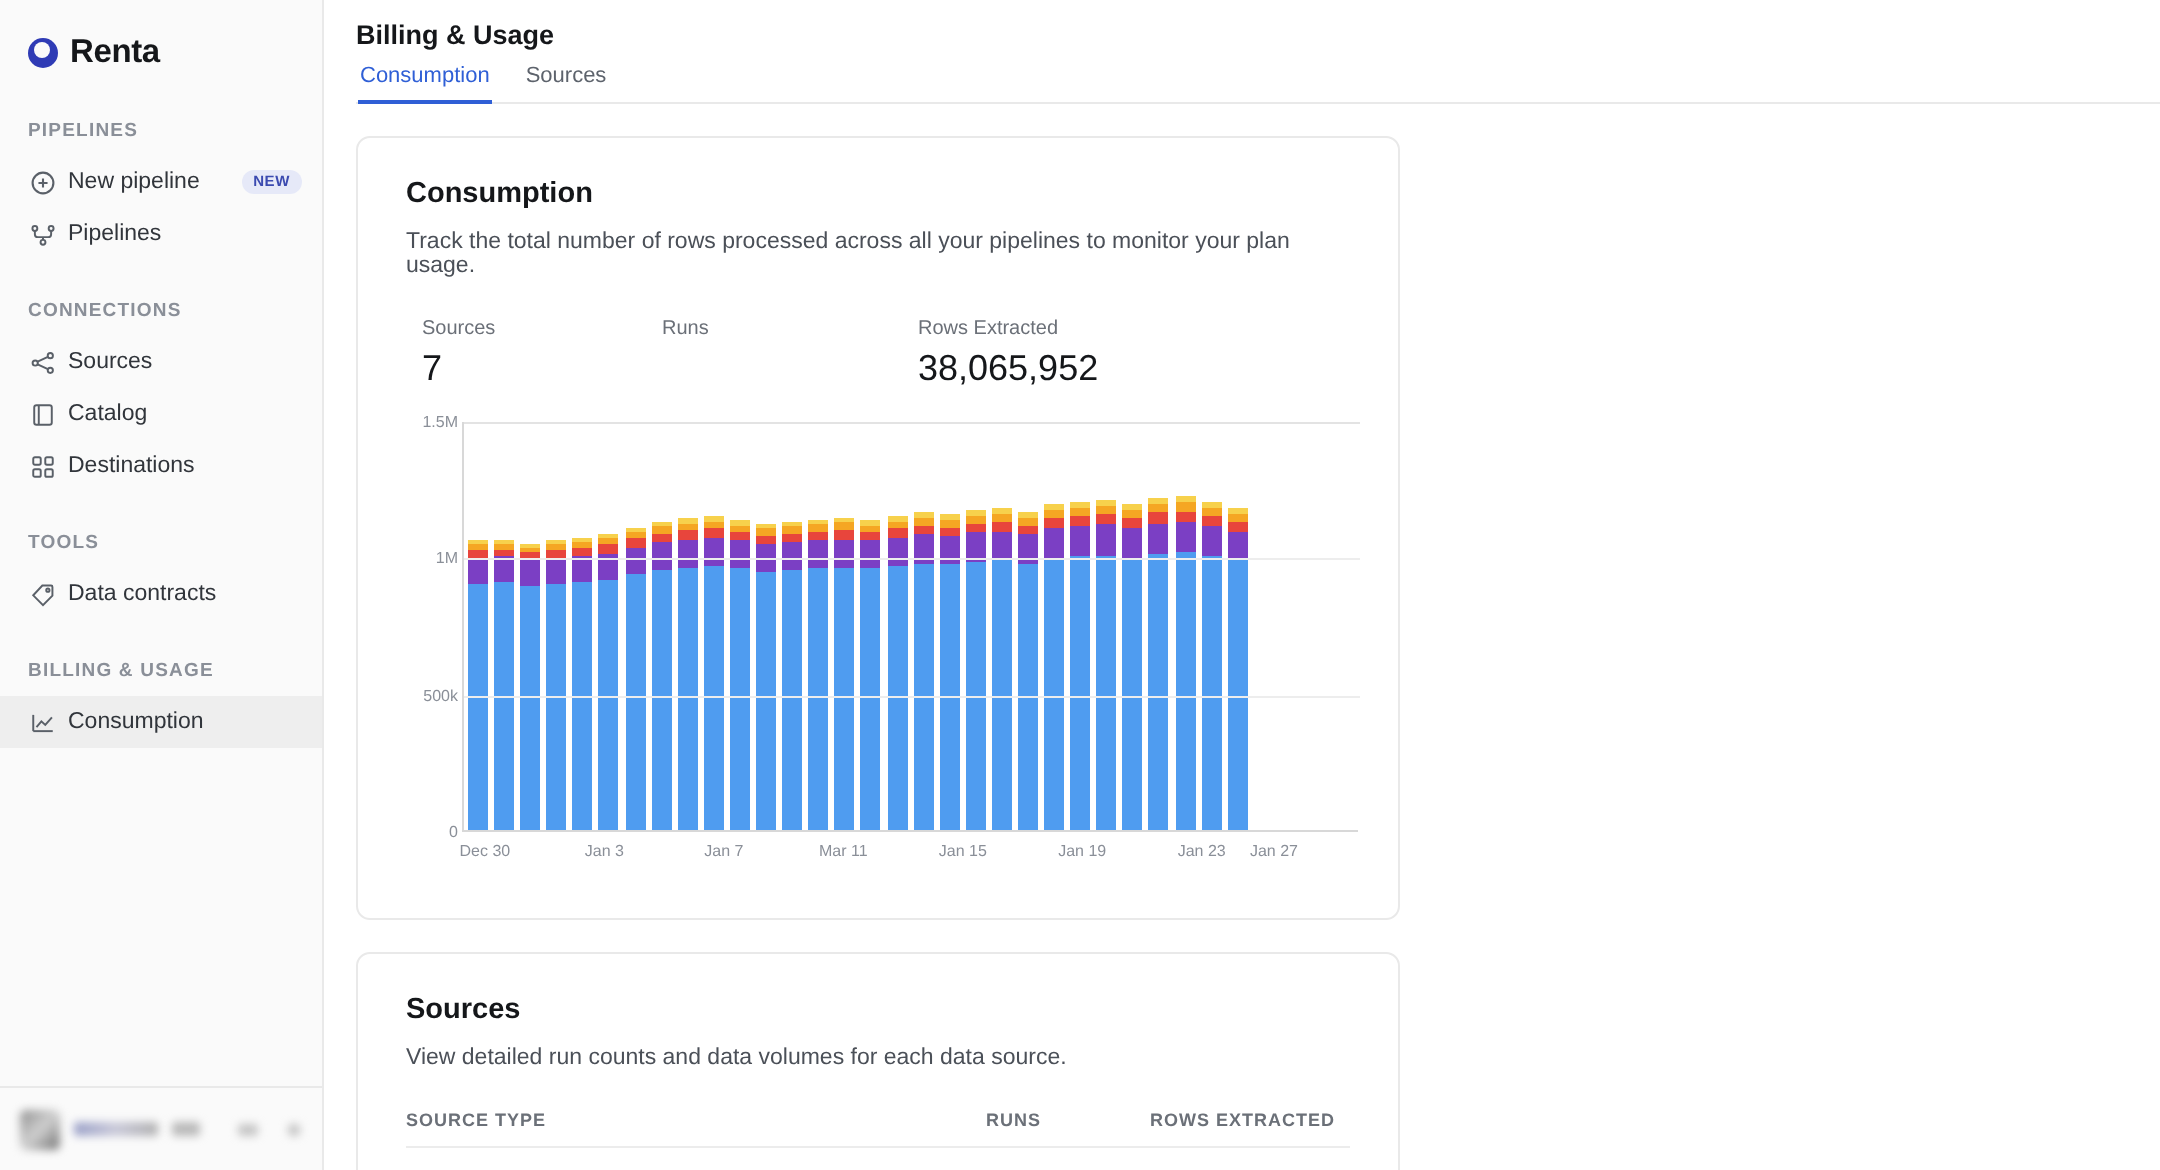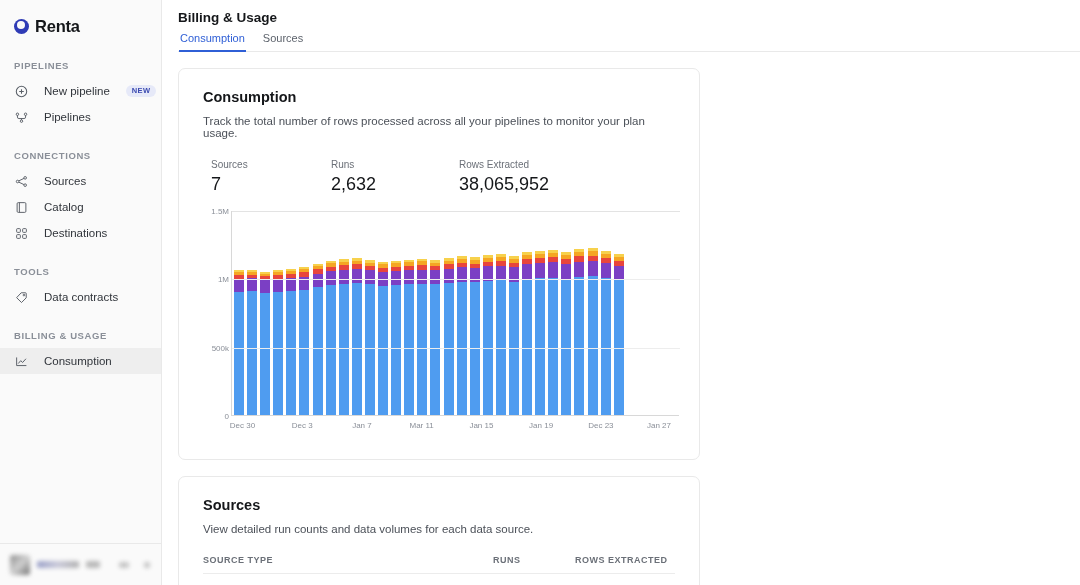--- a/index.html
+++ b/index.html
@@ -56,21 +56,21 @@
     letter-spacing: 0.6px;
     color: #8a8f98;
     padding: 0 0 0 14px;
     margin-top: 20px;
     margin-bottom: 7px;
     text-transform: uppercase;
   }
   .nav-item {
     display: flex;
     align-items: center;
-    gap: 16px;
+    gap: 6px;
     height: 26px;
     padding: 0 10px 0 14px;
     font-size: 11.5px;
     color: #31353b;
     cursor: pointer;
     position: relative;
   }
   .nav-item.active {
     background: #eeeeee;
   }
@@ -413,21 +413,20 @@
         <div class="card-title">Consumption</div>
         <div class="card-sub">Track the total number of rows processed across all your pipelines to monitor your plan usage.</div>
 
         <div class="metrics">
           <div class="metric m0">
             <div class="metric-label">Sources</div>
             <div class="metric-value">7</div>
           </div>
           <div class="metric m1">
             <div class="metric-label">Runs</div>
-            <div class="metric-value">2,632</div>
           </div>
           <div class="metric m2">
             <div class="metric-label">Rows Extracted</div>
             <div class="metric-value">38,065,952</div>
           </div>
         </div>
 
         <div class="chart-wrap">
           <div class="chart-area" id="chart-area">
             <div class="bars" id="bars">
@@ -645,27 +644,27 @@
           <div class="ytick" style="top: 205px;">0</div>
               <div class="gridline" style="top: 136.667px;"></div>
               <div class="ytick" style="top: 136.667px;">500k</div>
               <div class="gridline" style="top: 68.3333px;"></div>
               <div class="ytick" style="top: 68.3333px;">1M</div>
               <div class="gridline top" style="top: 0px;"></div>
               <div class="ytick" style="top: 0px;">1.5M</div>
             </div>
           <div class="xlabels" id="xlabels">
               <div class="xlabel" style="left: 11.4667px;">Dec 30</div>
-              <div class="xlabel" style="left: 71.2px;">Dec 3</div>
+              <div class="xlabel" style="left: 71.2px;">Jan 3</div>
               <div class="xlabel" style="left: 130.933px;">Jan 7</div>
               <div class="xlabel" style="left: 190.667px;">Mar 11</div>
               <div class="xlabel" style="left: 250.4px;">Jan 15</div>
               <div class="xlabel" style="left: 310.133px;">Jan 19</div>
-              <div class="xlabel" style="left: 369.867px;">Dec 23</div>
-              <div class="xlabel" style="left: 428px;">Jan 27</div>
+              <div class="xlabel" style="left: 369.867px;">Jan 23</div>
+              <div class="xlabel" style="left: 406px;">Jan 27</div>
             </div>
         </div>
       </div>
 
       <div class="card" style="width:522px;">
         <div class="card-title">Sources</div>
         <div class="card-sub">View detailed run counts and data volumes for each data source.</div>
         <div class="table-head">
           <div class="th-source">SOURCE TYPE</div>
           <div class="th-runs">RUNS</div>

